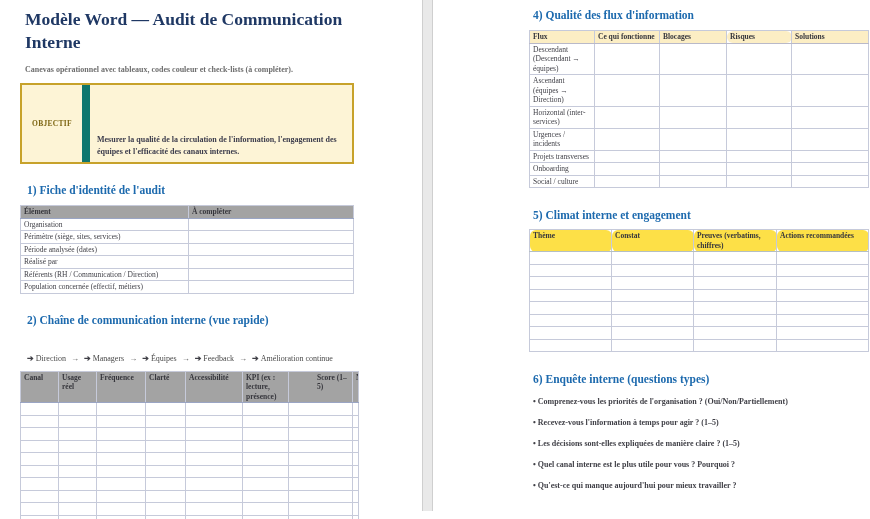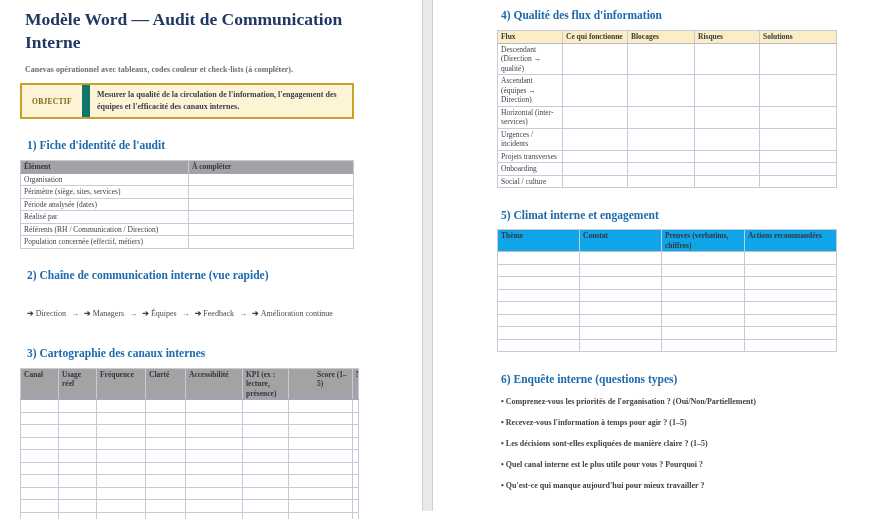--- a/index.html
+++ b/index.html
@@ -2,21 +2,21 @@
 <html><head>
 <meta charset="utf-8">
 <style>
   html,body{margin:0;padding:0;background:#ffffff;}
   #screen{position:relative;width:870px;height:519px;background:#ffffff;overflow:hidden;
           font-family:Liberation Serif, serif;color:#3f3f46;}
 
   
   .page{position:absolute;top:0;height:519px;background:#ffffff;}
   #page-left{left:0;width:422px;padding:0;box-sizing:border-box;}
-  #page-right{left:433px;width:437px;box-sizing:border-box;}
+  #page-right{left:433px;width:437px;box-sizing:border-box;padding-left:32px;}
   #gutter{position:absolute;left:422px;top:0;width:11px;height:511px;background:#e9e9e9;
           border-left:1px solid #cfcfcf;border-right:1px solid #cfcfcf;box-sizing:border-box;}
 
   .content-l{padding-left:20px;padding-right:12px;}
   .content-r{padding-left:64px;padding-right:28px;}
 
   
   .doc-title{margin:8px 0 0 5px;width:335px;font-size:17.5px;line-height:23px;font-weight:bold;color:#1f3864;}
   .subtitle{margin:11px 0 0 5px;font-size:8px;font-weight:bold;color:#6e6e6e;}
   .h2{margin:0 0 0 7px;font-size:11.5px;font-weight:bold;color:#1d6aae;line-height:14px;}
@@ -25,42 +25,42 @@
   .h2.s3{margin-top:28px;}
   .h2.s4{margin-top:8px;margin-left:4px;}
   .h2.s5{margin-top:20px;margin-left:4px;}
   .h2.s6{margin-top:20px;margin-left:4px;}
 
   
   .objective{display:flex;margin-top:9px;width:334px;box-sizing:border-box;
              border:2px solid #c7a22b;background:#fdf4d6;}
   .objective .obj-label{flex:0 0 60px;display:flex;align-items:center;justify-content:center;
              border-right:8px solid #0f766e;font-size:7.5px;font-weight:bold;color:#7d6512;letter-spacing:.3px;}
-  .objective .obj-text{flex:1;padding:4px 7px;font-size:8px;font-weight:bold;line-height:12px;color:#3c3c4c;}
+  .objective .obj-text{flex:1;padding:4px 7px;font-size:8px;font-weight:bold;line-height:12px;color:#3c3c4c;margin-top:45px;}
 
   
   table.doc-table{border-collapse:collapse;table-layout:fixed;font-size:7.5px;line-height:9.5px;color:#3f3f46;}
   table.doc-table th,table.doc-table td{border:1px solid #c6cada;padding:1px 3px;vertical-align:top;
         text-align:left;overflow:hidden;}
   table.doc-table th{font-weight:bold;color:#36363c;}
   table.doc-table tr.empty td{height:8px;}
   .blue thead th{background:#a3a3a3;border-bottom-color:#9aa5c4;}
   .yellow thead th{background:#fceec4;border-bottom-color:#b9b9c9;}
-  .green thead th{background:#0ea5e9;border-bottom-color:#b4bfc4;}
+  .green thead th{background:#fde047;border-bottom-color:#b4bfc4;border-radius:6px;}
 
   #table1{margin-top:8px;width:334px;}
   #table1 th:nth-child(1){width:161px;}
   #table3{margin-top:8px;width:339px;}
   #table3 th:nth-child(1){width:31px;}#table3 th:nth-child(2){width:31px;}
   #table3 th:nth-child(3){width:42px;}#table3 th:nth-child(4){width:33px;}
   #table3 th:nth-child(5){width:50px;}#table3 th:nth-child(6){width:39px;}
   #table3 th:nth-child(7){width:32px;padding-left:28px;}
   #table4{margin-top:8px;width:340px;}
   #table4 th:nth-child(1){width:58px;}#table4 th:nth-child(2){width:58px;}
-  #table4 th:nth-child(3){width:60px;}#table4 th:nth-child(4){width:58px;}
+  #table4 th:nth-child(3){width:60px;}#table4 th:nth-child(4){width:58px;border-radius:6px;}
   #table5{margin-top:7px;width:340px;}
   #table5 th:nth-child(1){width:75px;}#table5 th:nth-child(2){width:75px;}
   #table5 th:nth-child(3){width:76px;}
 
   
   .chain{margin:27px 0 0 7px;font-size:8px;color:#4a4a4a;white-space:nowrap;}
   .chain .heavy{font-weight:bold;color:#3f3f46;}
   .chain .sep{color:#5a5a5a;padding:0 3px;}
 
   
@@ -114,21 +114,20 @@
             <tr>
               <td>Population concernée (effectif, métiers)</td>
               <td>&nbsp;</td>
             </tr>
           </tbody>
         </table>
 
       <h2 class="h2 s2">2) Chaîne de communication interne (vue rapide)</h2>
       <div class="chain"><span class="heavy">➔ </span><span>Direction</span><span class="sep"> → </span><span class="heavy">➔ </span><span>Managers</span><span class="sep"> → </span><span class="heavy">➔ </span><span>Équipes</span><span class="sep"> → </span><span class="heavy">➔ </span><span>Feedback</span><span class="sep"> → </span><span class="heavy">➔ </span><span>Amélioration continue</span></div>
 
-      <h2 class="h2 s3">3) Cartographie des canaux internes</h2>
       <table id="table3" class="doc-table blue">
           <thead>
             <tr>
               <th>Canal</th>
               <th>Usage réel</th>
               <th>Fréquence</th>
               <th>Clarté</th>
               <th>Accessibilité</th>
               <th>KPI (ex : lecture, présence)</th>
               <th>Score (1–5)</th>
@@ -251,21 +250,21 @@
             <tr>
               <th>Flux</th>
               <th>Ce qui fonctionne</th>
               <th>Blocages</th>
               <th>Risques</th>
               <th>Solutions</th>
             </tr>
           </thead>
           <tbody>
             <tr>
-              <td>Descendant (Direction → qualité)</td>
+              <td>Descendant (Descendant → équipes)</td>
               <td>&nbsp;</td>
               <td>&nbsp;</td>
               <td>&nbsp;</td>
               <td>&nbsp;</td>
             </tr>
             <tr>
               <td>Ascendant (équipes → Direction)</td>
               <td>&nbsp;</td>
               <td>&nbsp;</td>
               <td>&nbsp;</td>

